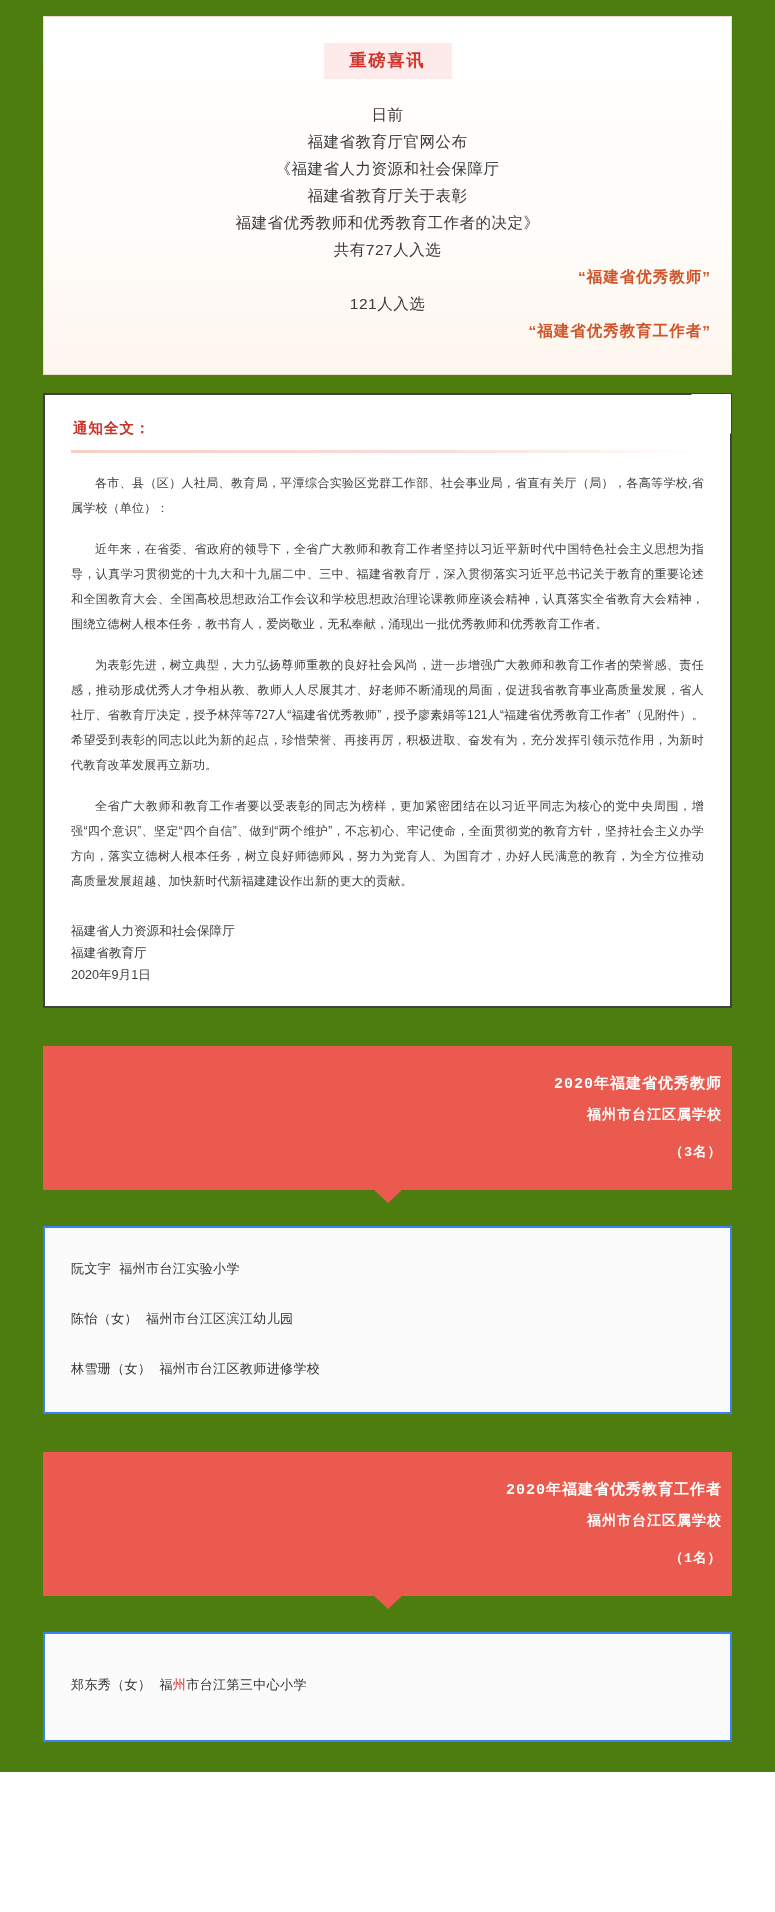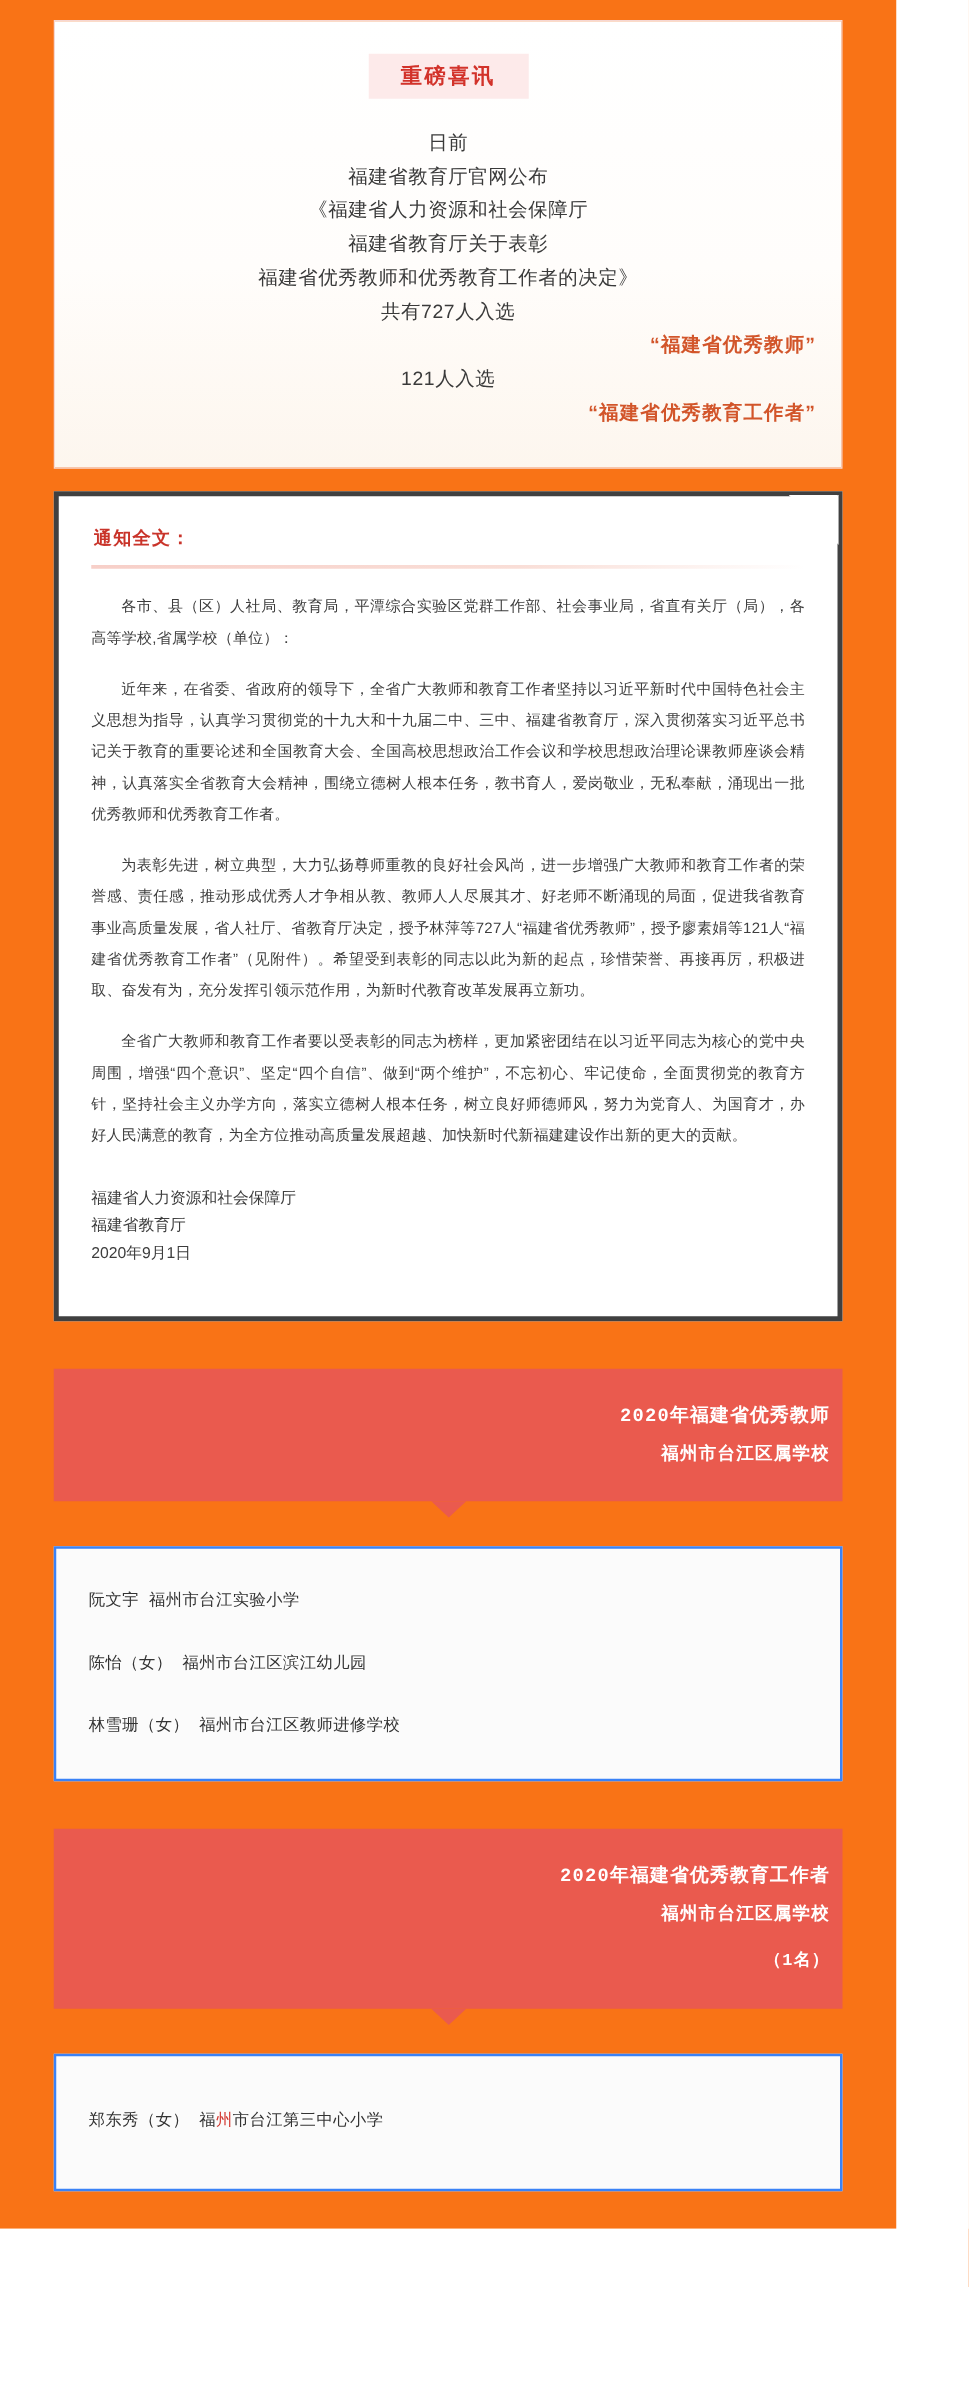--- a/index.html
+++ b/index.html
@@ -7,23 +7,23 @@
     padding: 0;
     background: #ffffff;
   }
   body {
     width: 775px;
     font-family: "Liberation Sans", "DejaVu Sans", sans-serif;
     color: #333333;
     -webkit-font-smoothing: antialiased;
   }
   .page {
-    width: 717px;
-    position: relative;
-    background: #f97316;
+    width: 775px;
+    position: relative;
+    background: #4d7c0f;
     padding-bottom: 30px;
     box-sizing: border-box;
   }
 
   
   .hero-wrap {
     padding: 16px 43px 10px 43px;
     box-sizing: border-box;
   }
   .hero-box {
@@ -65,23 +65,23 @@
   }
 
   
   .doc-wrap {
     padding: 8px 43px 0 43px;
     box-sizing: border-box;
   }
   .doc-card {
     position: relative;
     background: #ffffff;
-    border: 4px solid #404040;
-    box-sizing: border-box;
-    padding: 24px 26px 40px 26px;
+    border: 2px solid #404040;
+    box-sizing: border-box;
+    padding: 24px 26px 20px 26px;
   }
   
   .fold {
     position: absolute;
     top: -1px;
     right: -1px;
     width: 40px;
     height: 40px;
     overflow: hidden;
   }
@@ -242,20 +242,21 @@
         <div>福建省教育厅</div>
         <div>2020年9月1日</div>
       </div>
     </div>
   </div>
 
   <div class="banner-wrap">
     <div class="banner">
       <div class="banner-l1">2020年福建省优秀教师</div>
       <div class="banner-l2">福州市台江区属学校</div>
+      <div class="banner-l3">（3名）</div>
     </div>
   </div>
 
   <div class="list-wrap">
     <div class="list-card">
       <div class="list-item">
         <span>阮文宇</span>&nbsp;&nbsp;<span>福州市台江实验小学</span>
       </div>
       <div class="list-item">
         <span>陈怡（女）</span>&nbsp;&nbsp;<span>福州市台江区滨江幼儿园</span>

